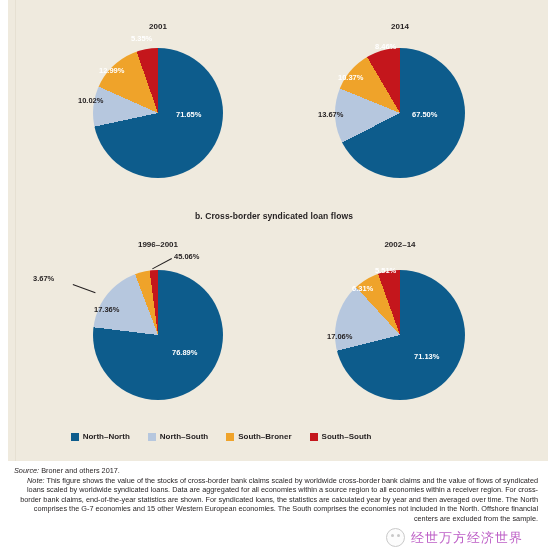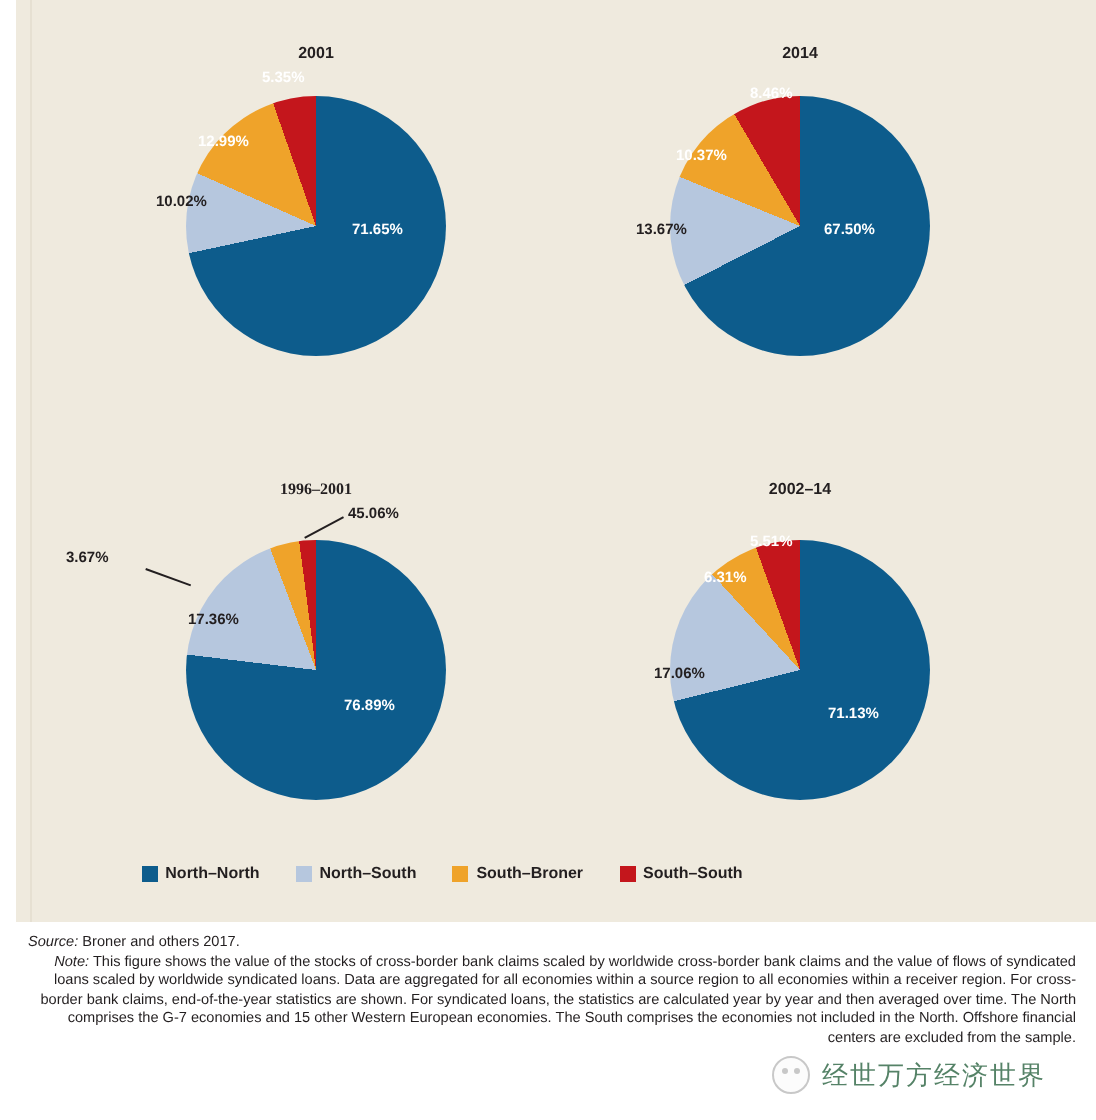--- a/index.html
+++ b/index.html
@@ -72,42 +72,43 @@
     border:1px solid #b4b4b4;position:relative;
     background:#fbfbfb;
   }
   .wm-icon:before,.wm-icon:after{
     content:"";position:absolute;background:#b4b4b4;border-radius:50%;
   }
   .wm-icon:before{width:3px;height:3px;left:4px;top:5px;}
   .wm-icon:after{width:3px;height:3px;left:10px;top:5px;}
   .wm-text{
     font-family:"DejaVu Sans", sans-serif;
-    font-size:13px;color:#14532d;letter-spacing:1px;white-space:nowrap;
+    font-size:13px;color:#a21caf;letter-spacing:1px;white-space:nowrap;
   }
 </style>
 </head>
 <body>
 
 <div id="figure">
 
   <div class="panel-bg">
     <div class="inner-line"></div>
   </div>
   <div class="notes-bg"></div>
 
 
   <div class="pie-title" style="left:98px;top:22px;">2001</div>
   <div class="pie" id="pie0" style="left: 93px; top: 48px; width: 130px; height: 130px; background: conic-gradient(rgb(13, 92, 140) 0deg, rgb(13, 92, 140) 257.914deg, rgb(182, 199, 222) 257.914deg, rgb(182, 199, 222) 293.983deg, rgb(239, 163, 42) 293.983deg, rgb(239, 163, 42) 340.742deg, rgb(196, 22, 28) 340.742deg, rgb(196, 22, 28) 360deg);"></div>
 
   <div class="pie-title" style="left:340px;top:22px;">2014</div>
   <div class="pie" id="pie1" style="left: 335px; top: 48px; width: 130px; height: 130px; background: conic-gradient(rgb(13, 92, 140) 0deg, rgb(13, 92, 140) 243deg, rgb(182, 199, 222) 243deg, rgb(182, 199, 222) 292.212deg, rgb(239, 163, 42) 292.212deg, rgb(239, 163, 42) 329.544deg, rgb(196, 22, 28) 329.544deg, rgb(196, 22, 28) 360deg);"></div>
 
+  <div class="panel-title" style="top:211px;">b. Cross-border syndicated loan flows</div>
 
-  <div class="pie-title" style="left:98px;top:240px;font-family:Liberation Serif, serif;">1996–2001</div>
+  <div class="pie-title" style="left:98px;top:240px;">1996–2001</div>
   <div class="pie" id="pie2" style="left: 93px; top: 270px; width: 130px; height: 130px; background: conic-gradient(rgb(13, 92, 140) 0deg, rgb(13, 92, 140) 276.832deg, rgb(182, 199, 222) 276.832deg, rgb(182, 199, 222) 339.334deg, rgb(239, 163, 42) 339.334deg, rgb(239, 163, 42) 352.547deg, rgb(196, 22, 28) 352.547deg, rgb(196, 22, 28) 360deg);"></div>
 
   <div class="pie-title" style="left:340px;top:240px;">2002–14</div>
   <div class="pie" id="pie3" style="left: 335px; top: 270px; width: 130px; height: 130px; background: conic-gradient(rgb(13, 92, 140) 0deg, rgb(13, 92, 140) 256.042deg, rgb(182, 199, 222) 256.042deg, rgb(182, 199, 222) 317.452deg, rgb(239, 163, 42) 317.452deg, rgb(239, 163, 42) 340.166deg, rgb(196, 22, 28) 340.166deg, rgb(196, 22, 28) 360deg);"></div>
 
   <div class="pie-label onslice" style="left:176px;top:110px;">71.65%</div>
   <div class="pie-label outside" style="left:78px;top:96px;">10.02%</div>
   <div class="pie-label onslice" style="left:99px;top:66px;">12.99%</div>
   <div class="pie-label onslice" style="left:131px;top:34px;">5.35%</div>
 

